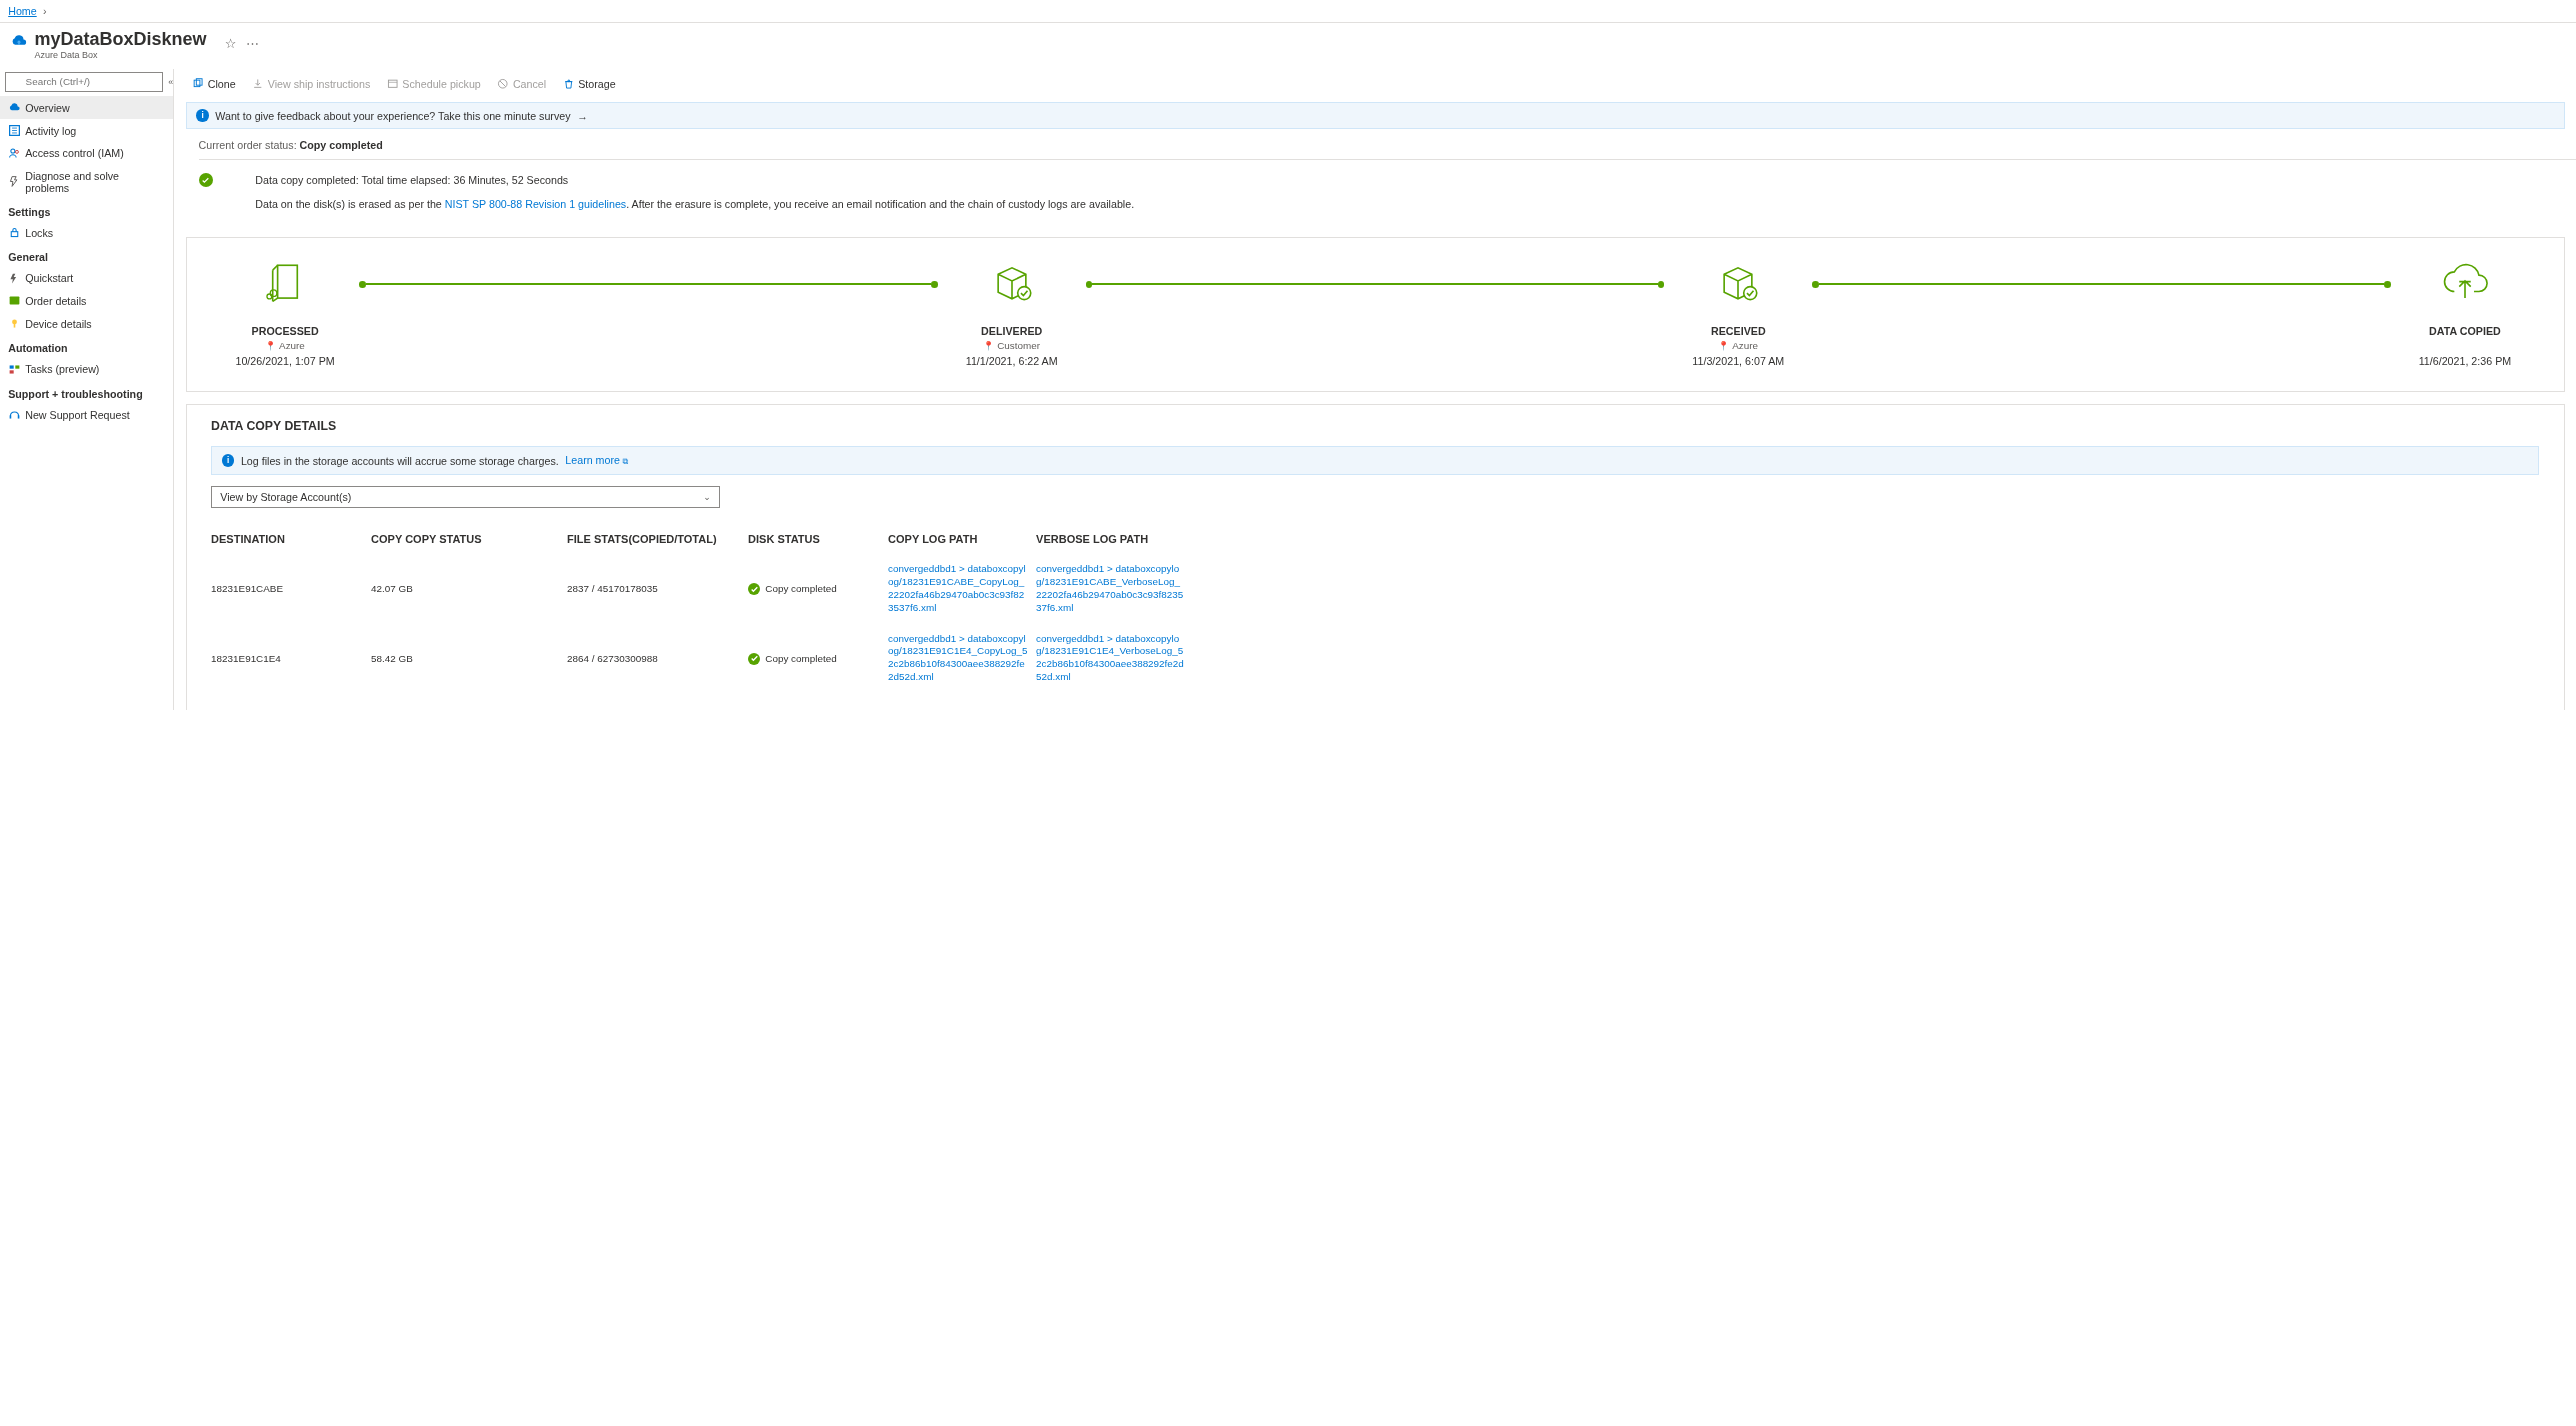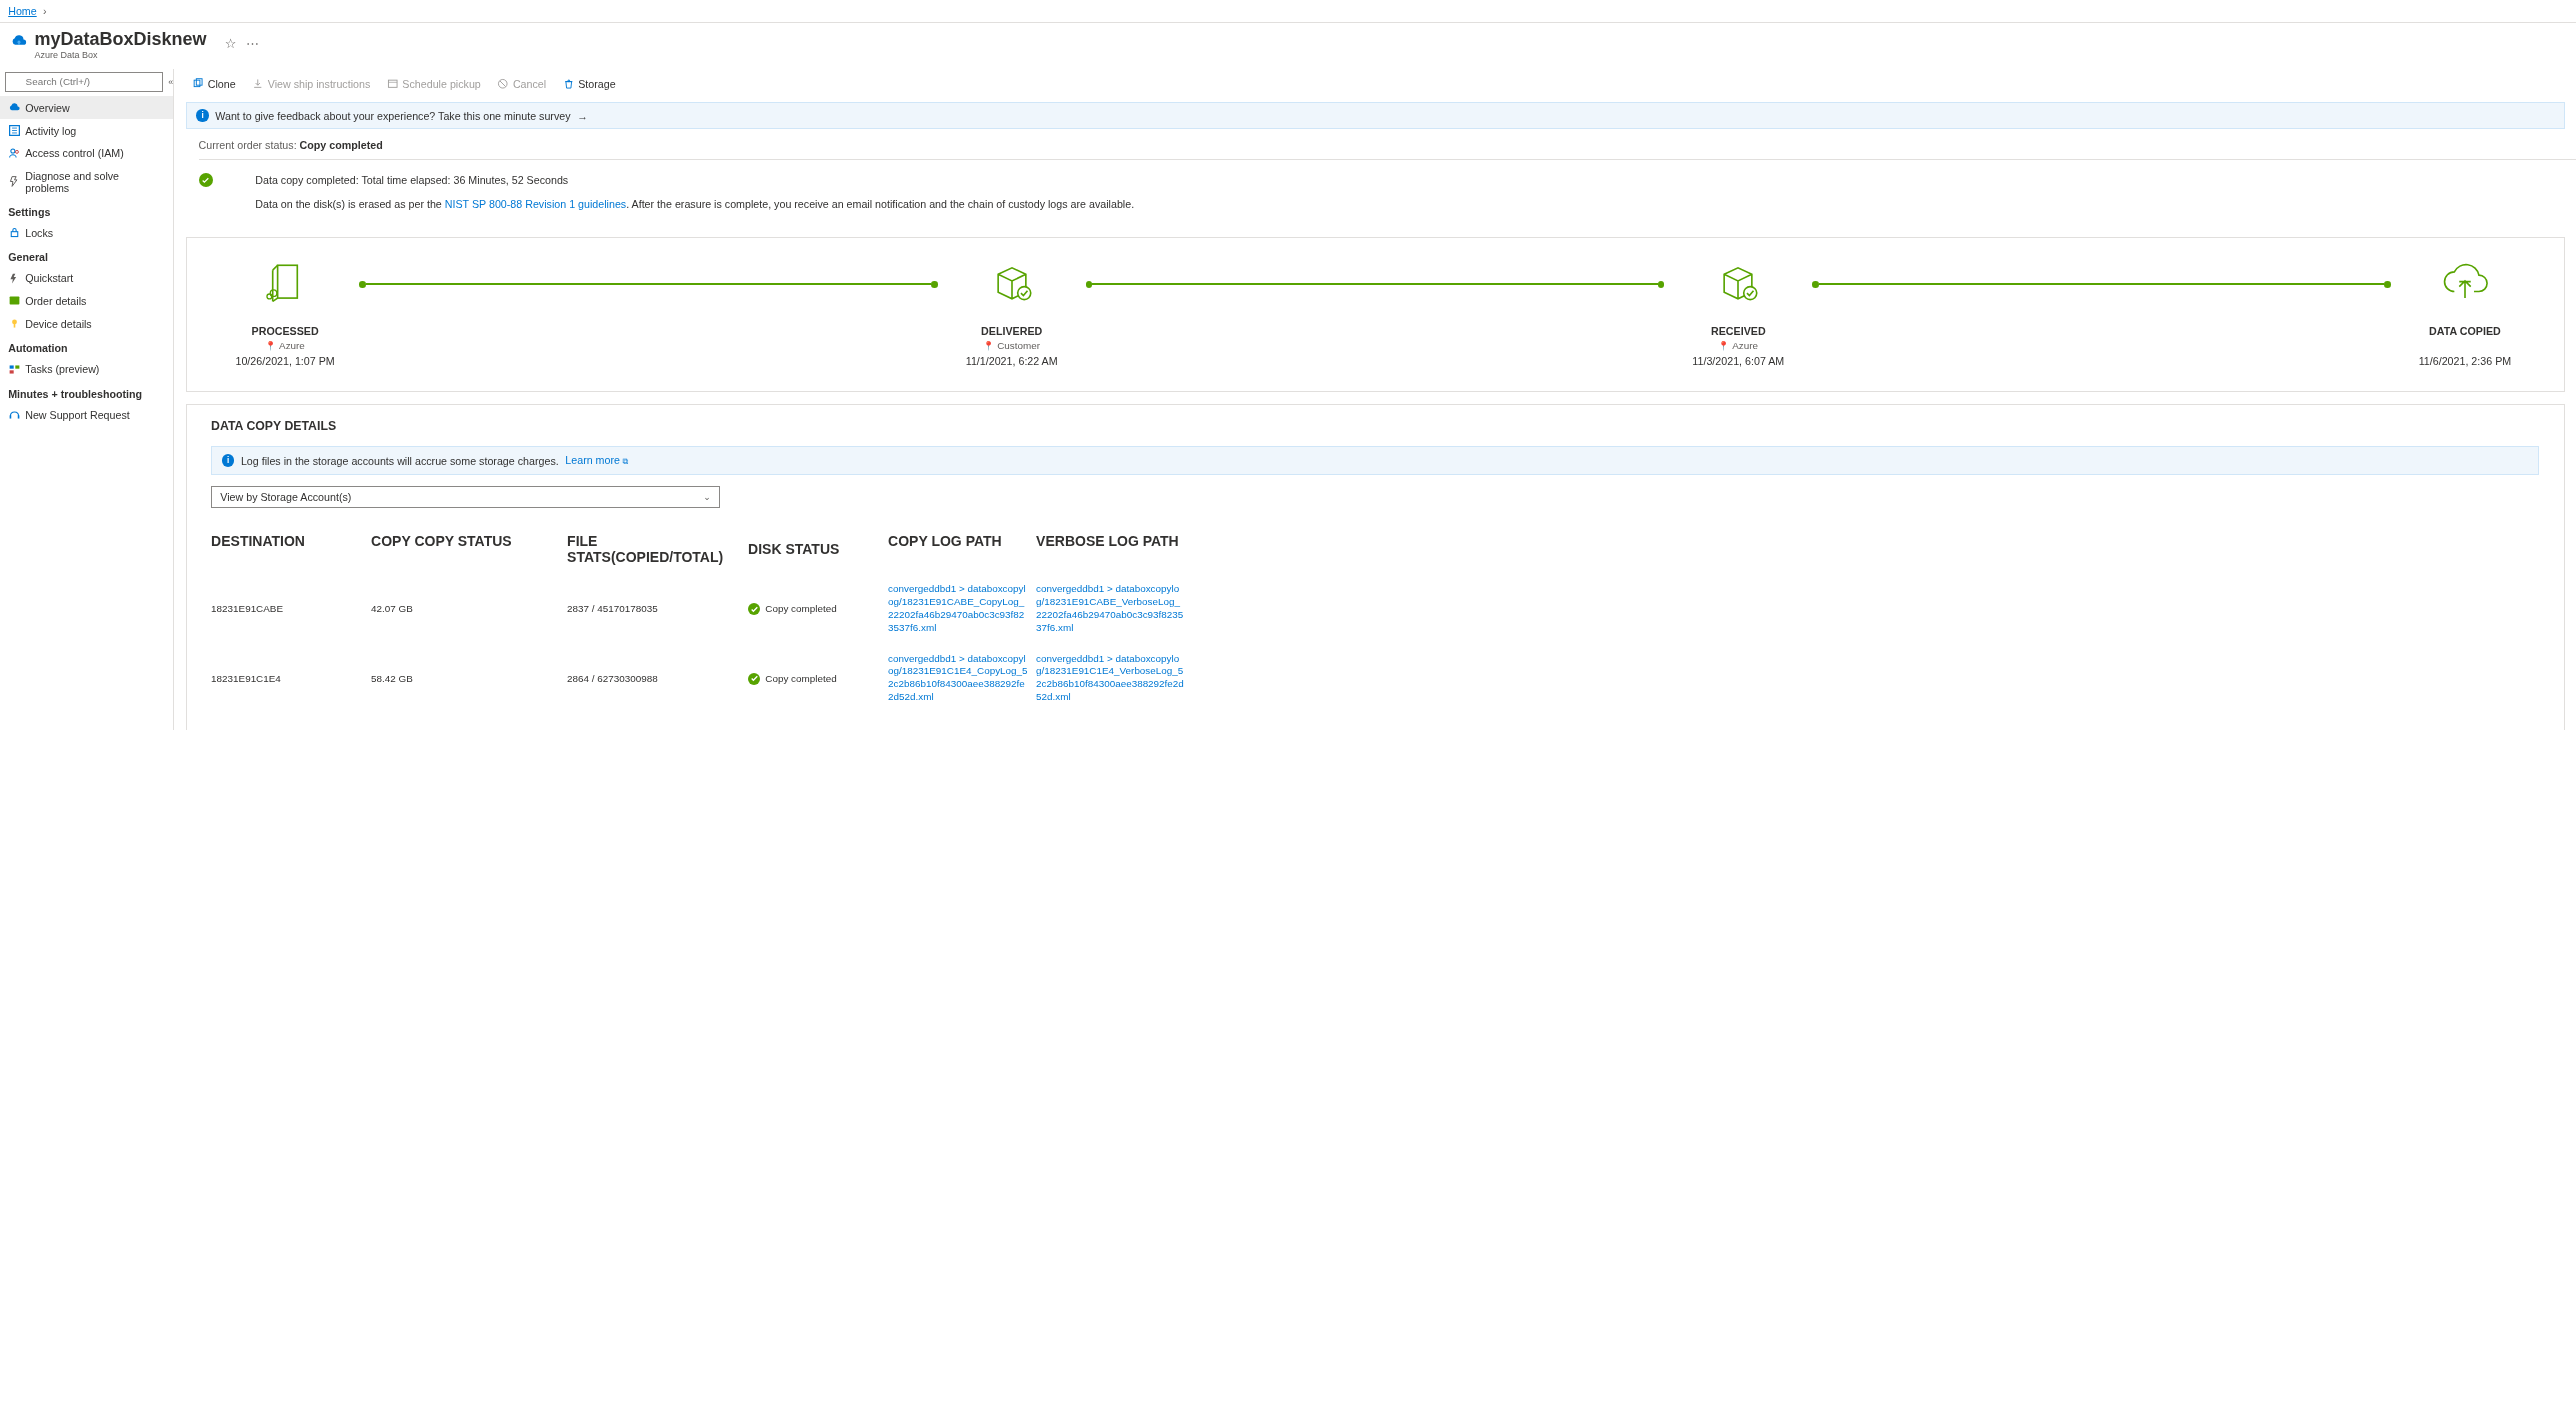--- a/index.html
+++ b/index.html
@@ -62,21 +62,21 @@
 .tline { flex: 1; display: flex; align-items: center; margin-top: 23px; }
 .tline-dot { width: 6.6px; height: 6.6px; border-radius: 50%; background: #57a300; }
 .tline-bar { flex: 1; height: 1.6px; background: #57a300; }
 
 .details-section { margin: 11.5px 11.5px 0 11.5px; border: 0.8px solid #e1dfdd; border-bottom: none; padding: 14.8px 24.6px 19.7px 24.6px; }
 .details-title { font-weight: 600; font-size: 12.3px; margin-bottom: 13px; }
 .select-box { border: 0.8px solid #8a8886; padding: 4.1px 8.2px; width: 509px; display: flex; justify-content: space-between; align-items: center; cursor: pointer; margin: 11.5px 0 18px 0; font-size: 10.7px; }
 .select-box .chev { font-size: 9px; color: #605e5c; }
 
 .table { width: 100%; }
-.table-head { display: flex; font-weight: 600; font-size: 14px; padding: 6.6px 0; }
+.table-head { display: flex; font-weight: 600; font-size: 11px; padding: 6.6px 0; }
 .table-row { display: flex; padding: 11.5px 0 6.6px 0; font-size: 9.9px; align-items: center; }
 .col-dest { width: 160px; padding-right: 8.2px;}
 .col-status { width: 172px; padding-right: 8.2px;}
 .col-file { width: 205px; padding-right: 8.2px; padding-left: 24px;}
 .col-disk { width: 140px; padding-right: 8.2px; display: flex; align-items: center; gap: 4.9px;}
 .col-log { width: 148px; padding-right: 8.2px; }
 .col-vlog { width: 148px; }
 .log-link { color: #0078d4; font-size: 9.9px; word-break: break-all; display: block; line-height: 1.3; }
 .ext-icon { font-size: 8.2px; margin-left: 2.5px; }
 
@@ -199,21 +199,21 @@
         <span class="nav-icon">
             <svg viewBox="0 0 16 16">
               <rect x="2" y="3" width="5" height="4" fill="#0078d4"></rect>
               <rect x="9" y="3" width="5" height="4" fill="#57a300"></rect>
               <rect x="2" y="9" width="5" height="4" fill="#c44"></rect>
             </svg>
           </span>
         <span>Tasks (preview)</span>
       </div>
 
-      <div class="nav-heading">Minutes + troubleshooting</div>
+      <div class="nav-heading">Support + troubleshooting</div>
       <div class="nav-item">
         <span class="nav-icon">
             <svg viewBox="0 0 16 16">
               <path d="M3 10c0-3 2-5 5-5s5 2 5 5" fill="none" stroke="#0078d4" stroke-width="1.3"></path>
               <rect x="2" y="9" width="2" height="4" fill="#0078d4"></rect>
               <rect x="12" y="9" width="2" height="4" fill="#0078d4"></rect>
             </svg>
           </span>
         <span>New Support Request</span>
       </div>

